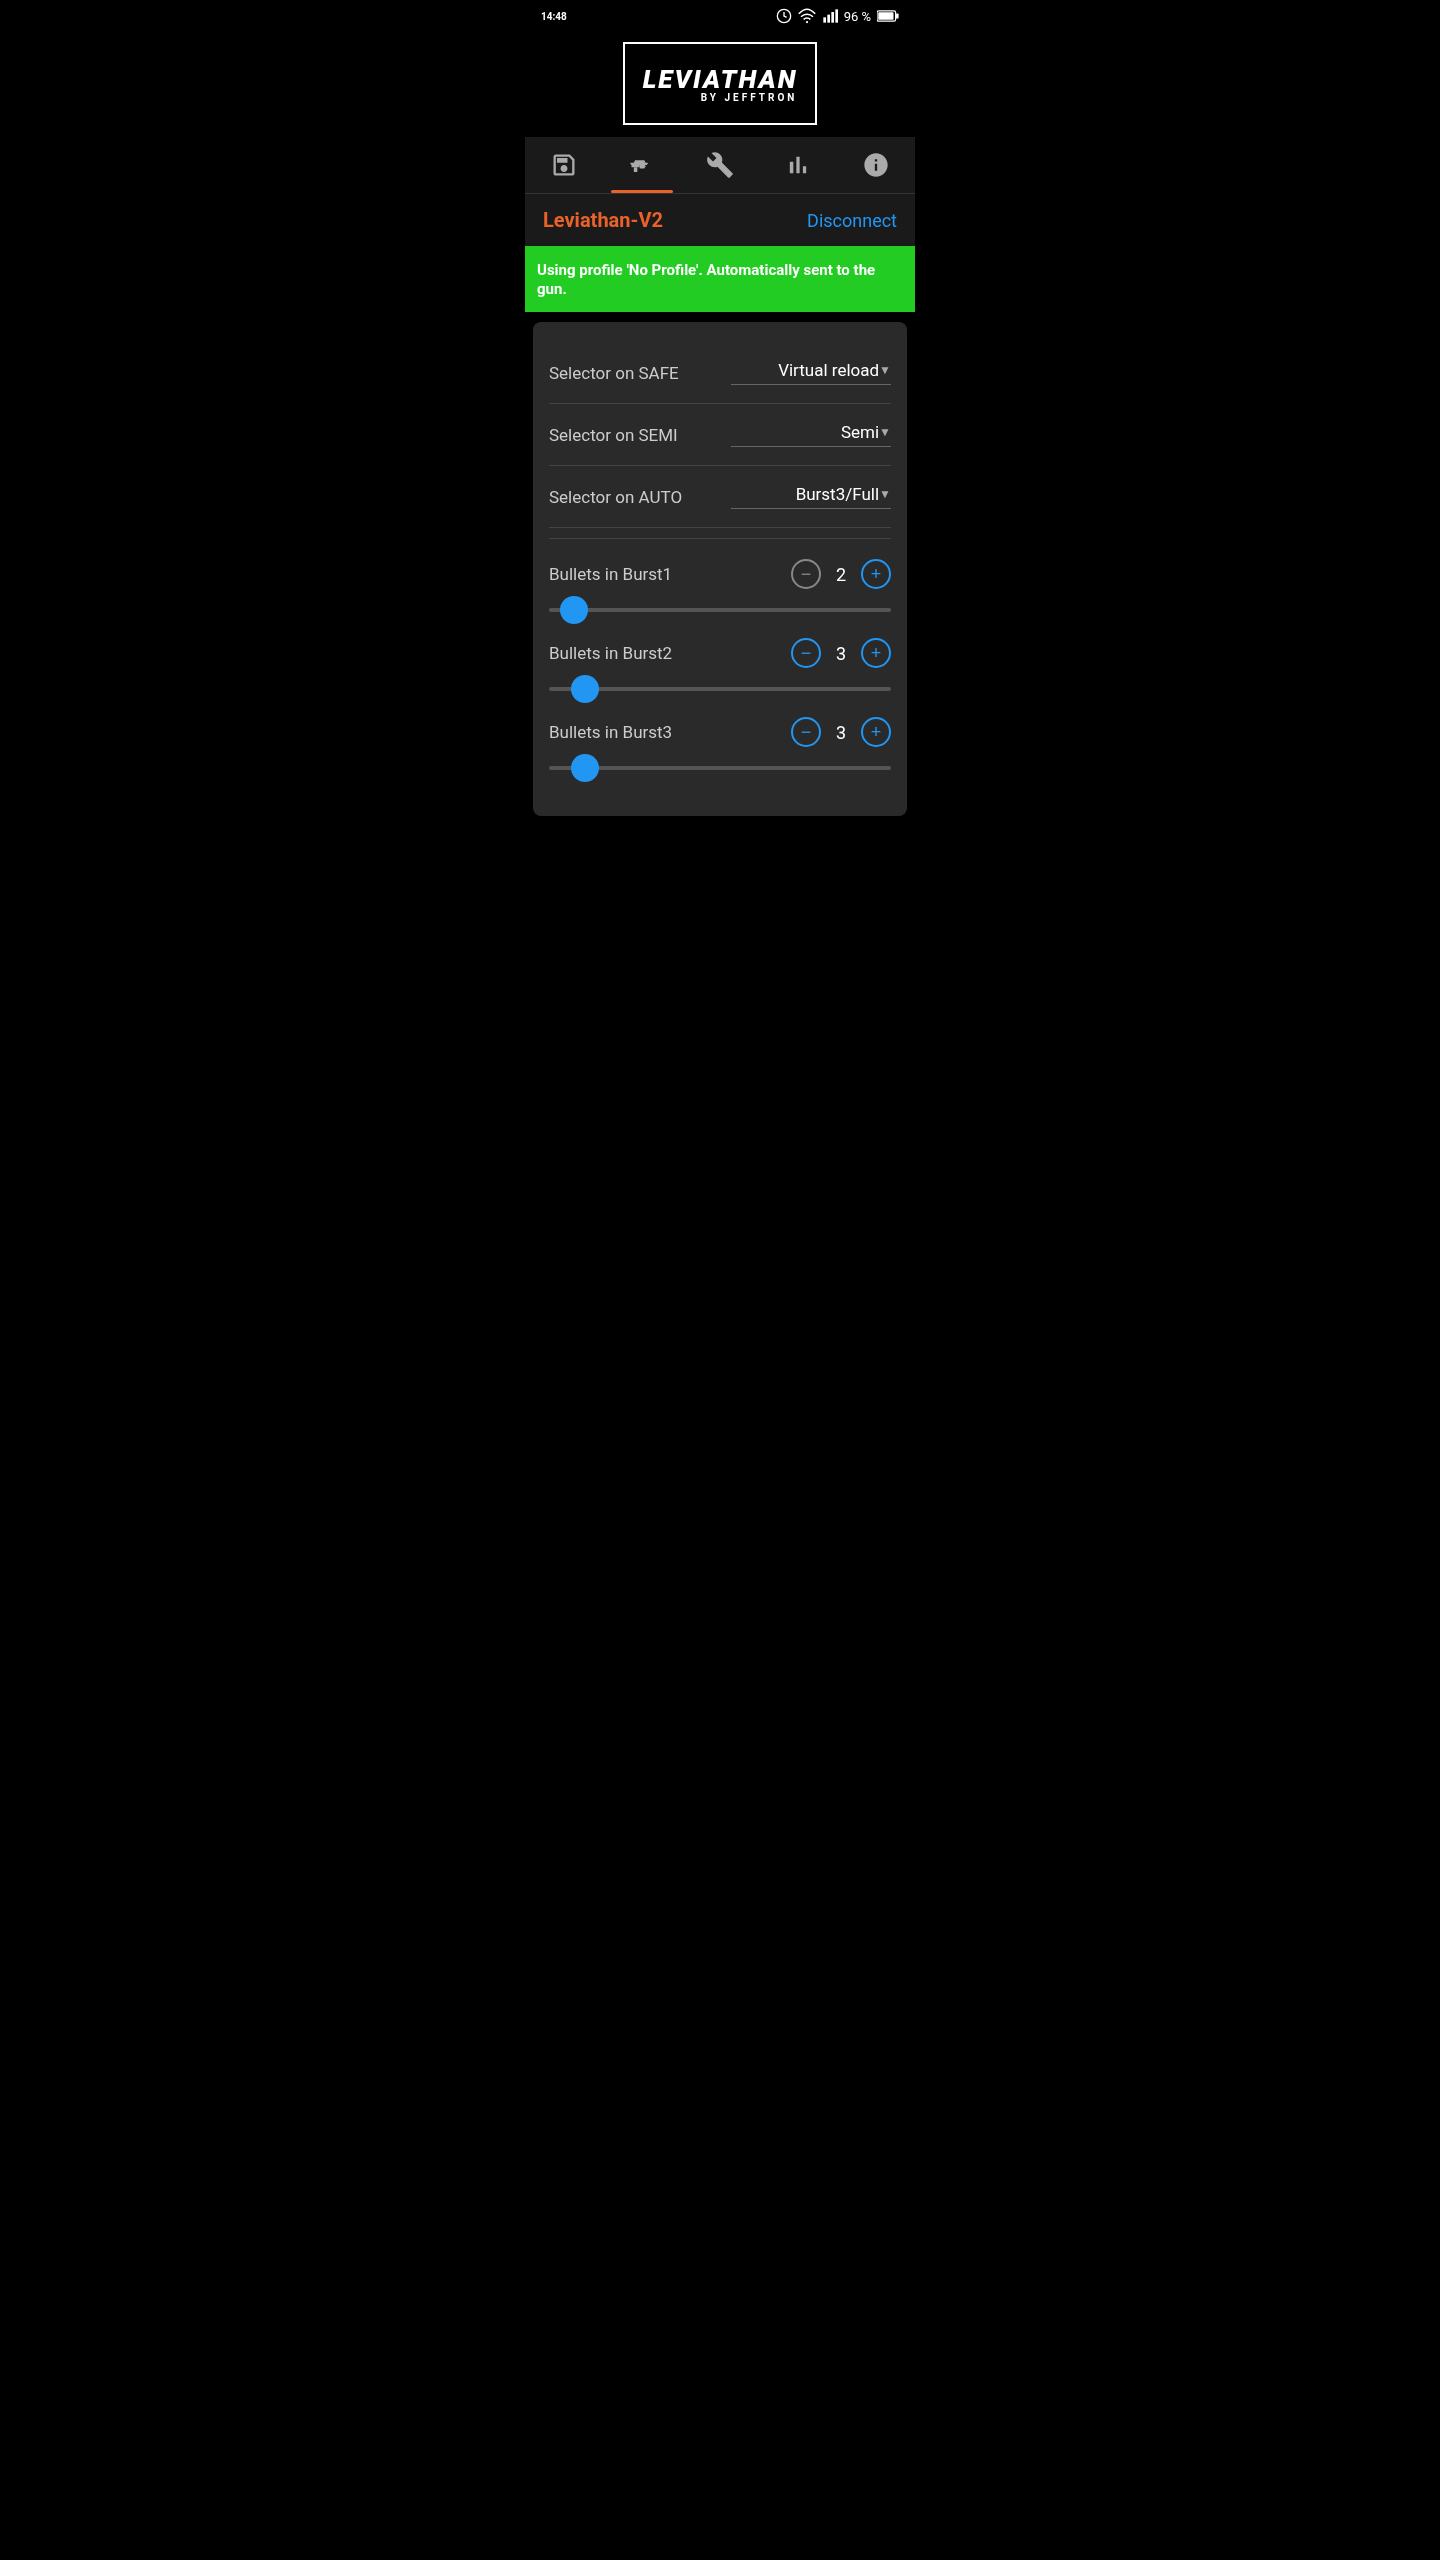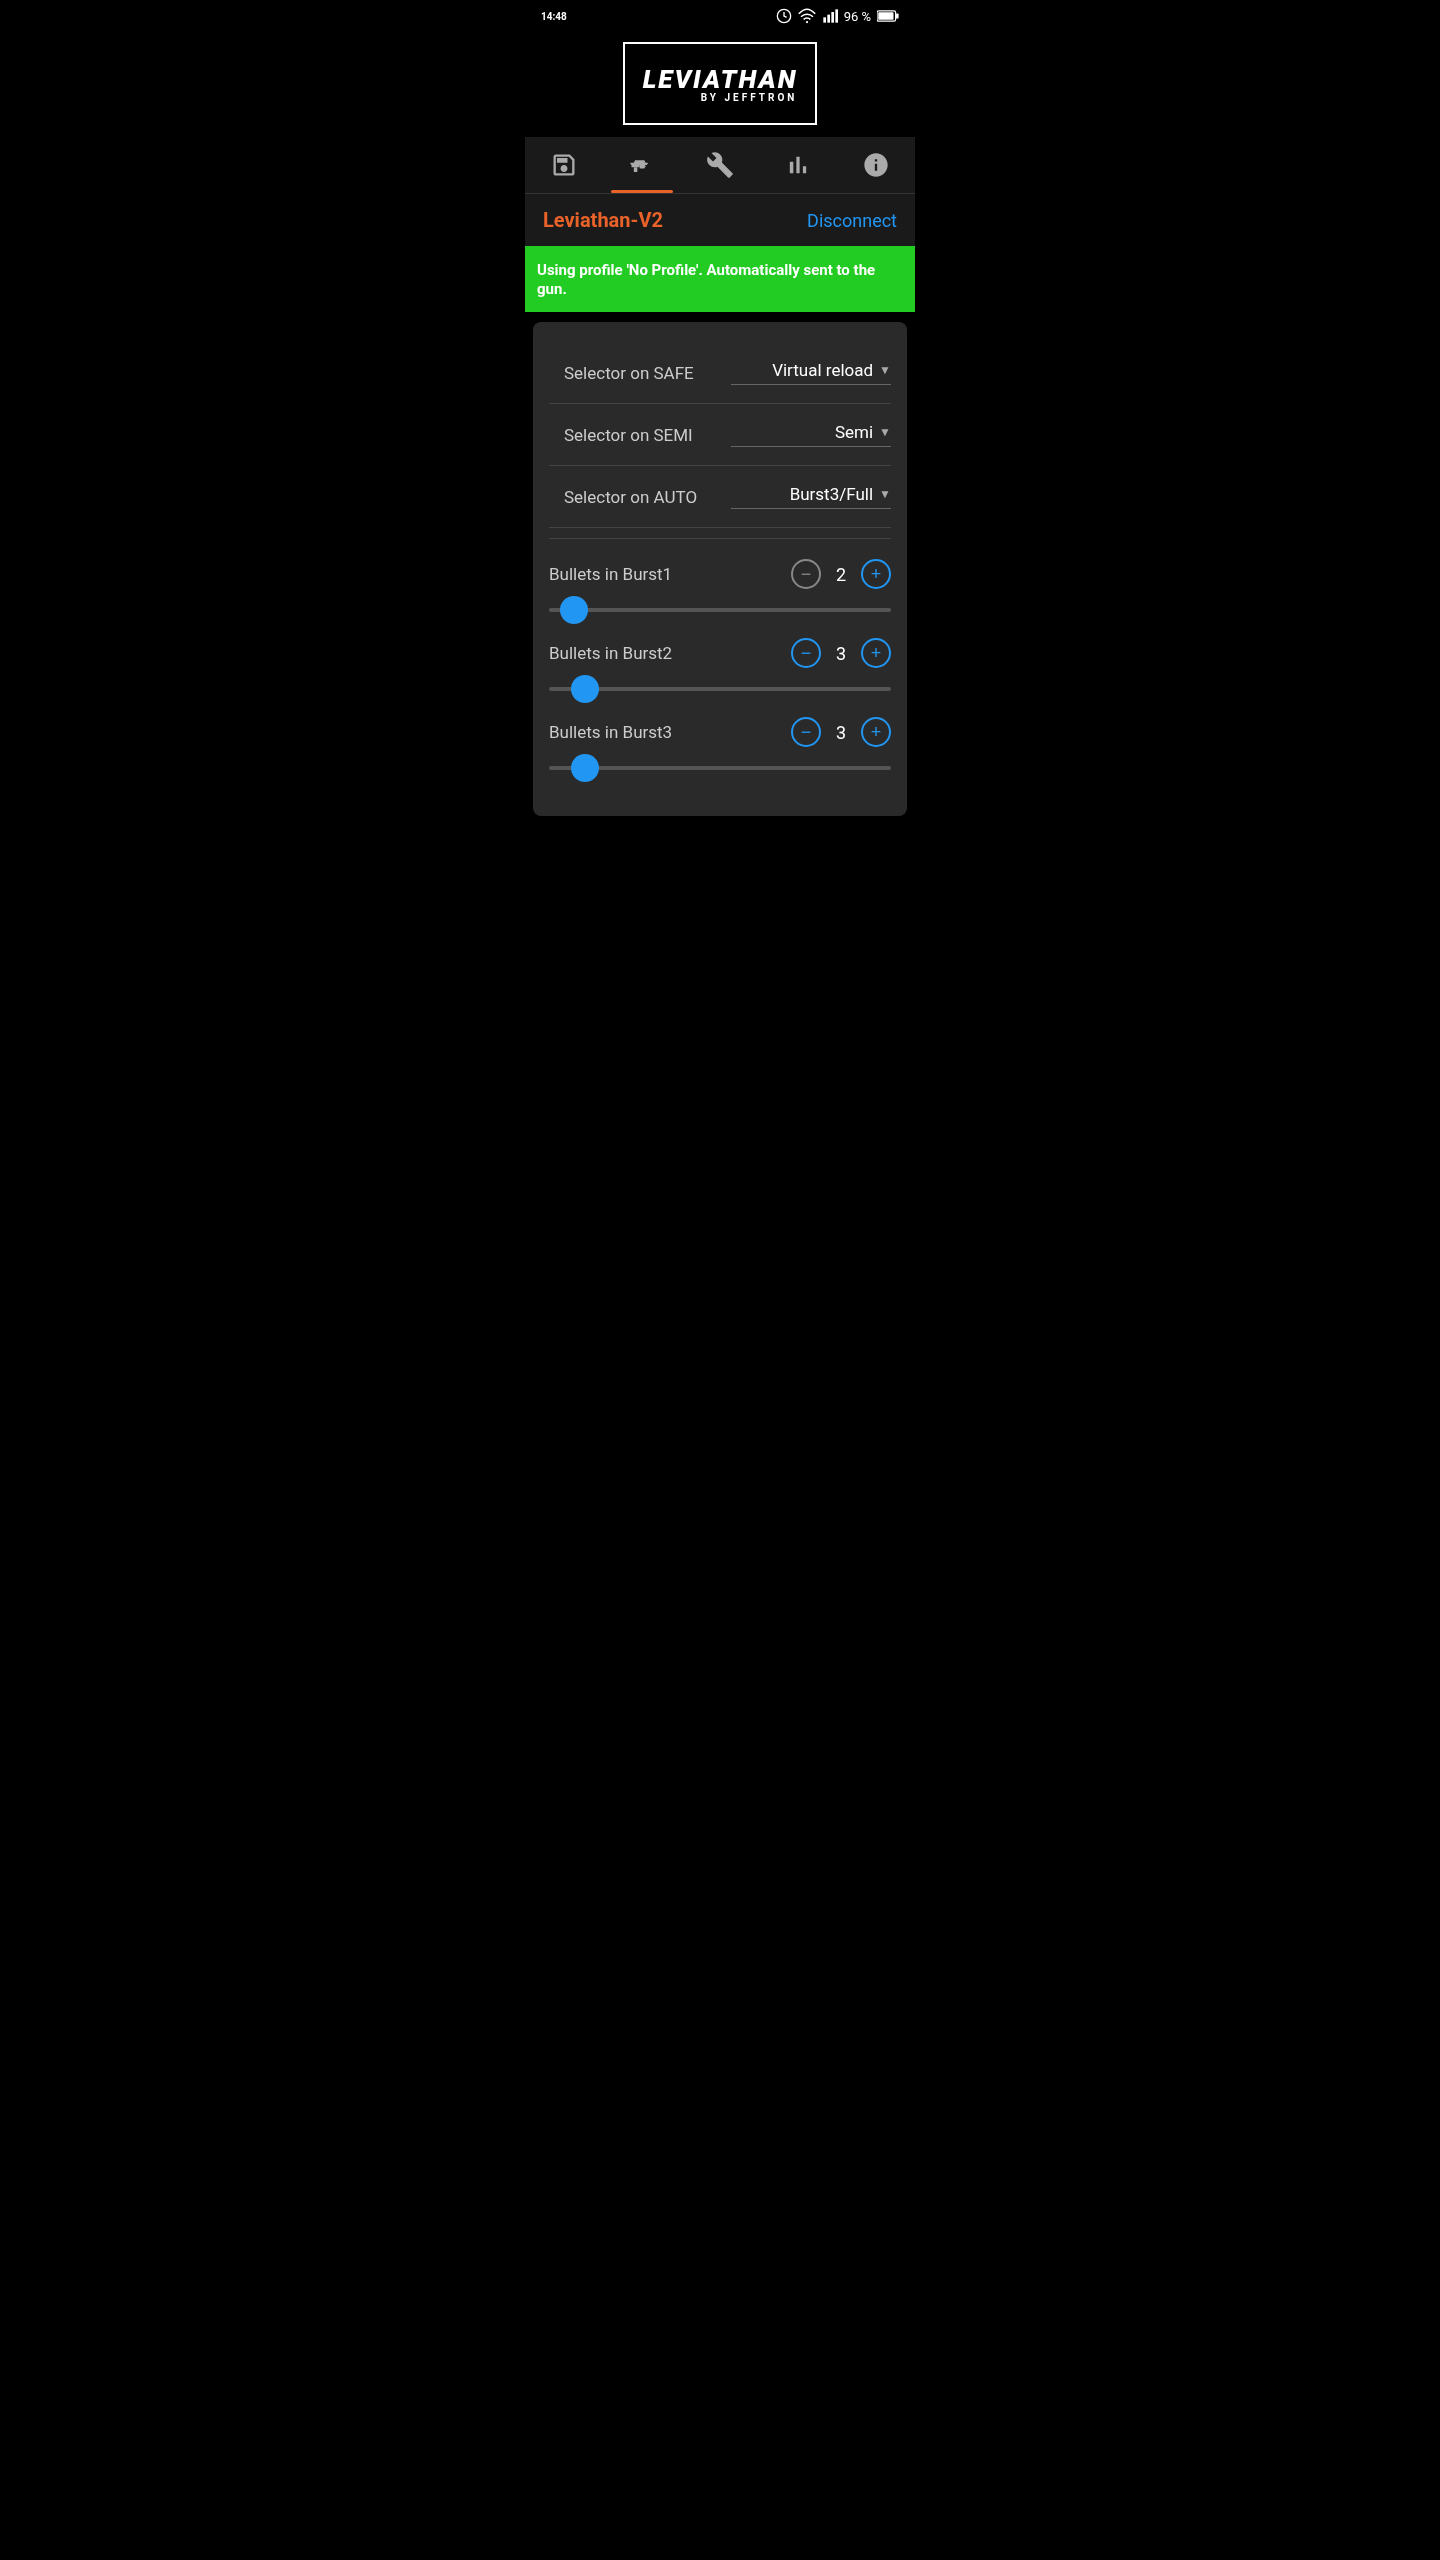--- a/index.html
+++ b/index.html
@@ -161,27 +161,26 @@
       border-bottom: 1px solid #444;
     }
 
     .selector-row:last-of-type {
       border-bottom: none;
     }
 
     .selector-label {
       font-size: 17px;
       color: #ccc;
-      margin-left: 15px;
     }
 
     .selector-dropdown {
       display: flex;
       align-items: center;
-      gap: 6px;
+      gap: 0;
       min-width: 160px;
       justify-content: flex-end;
       border-bottom: 1px solid #666;
       padding-bottom: 4px;
       cursor: pointer;
     }
 
     .selector-value {
       font-size: 17px;
       color: #fff;

